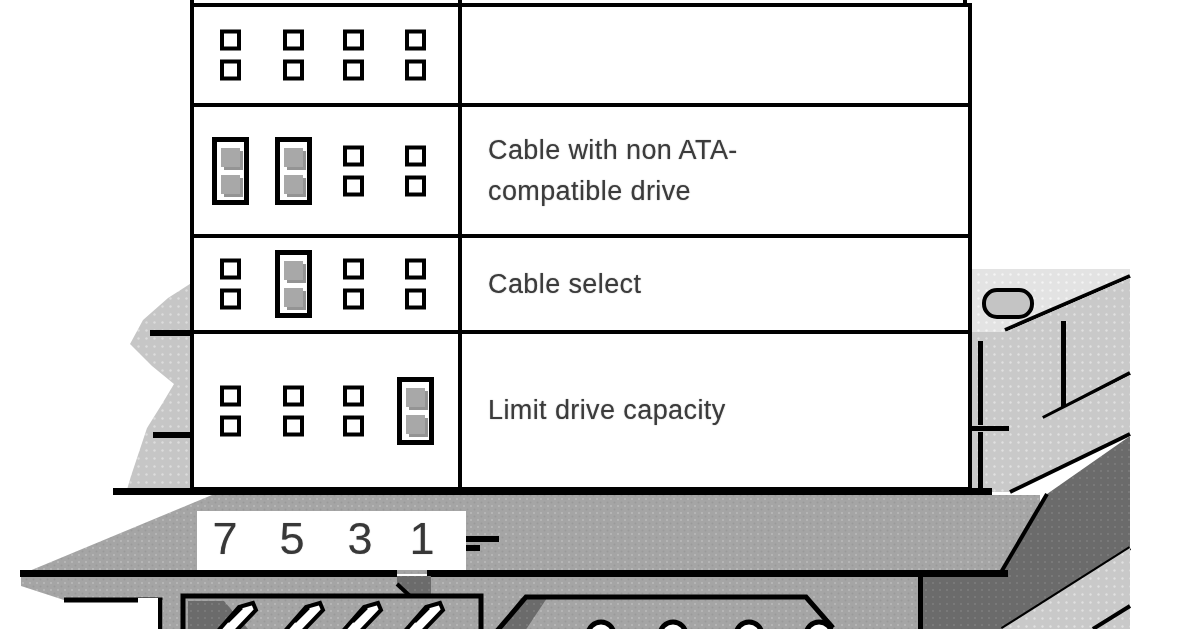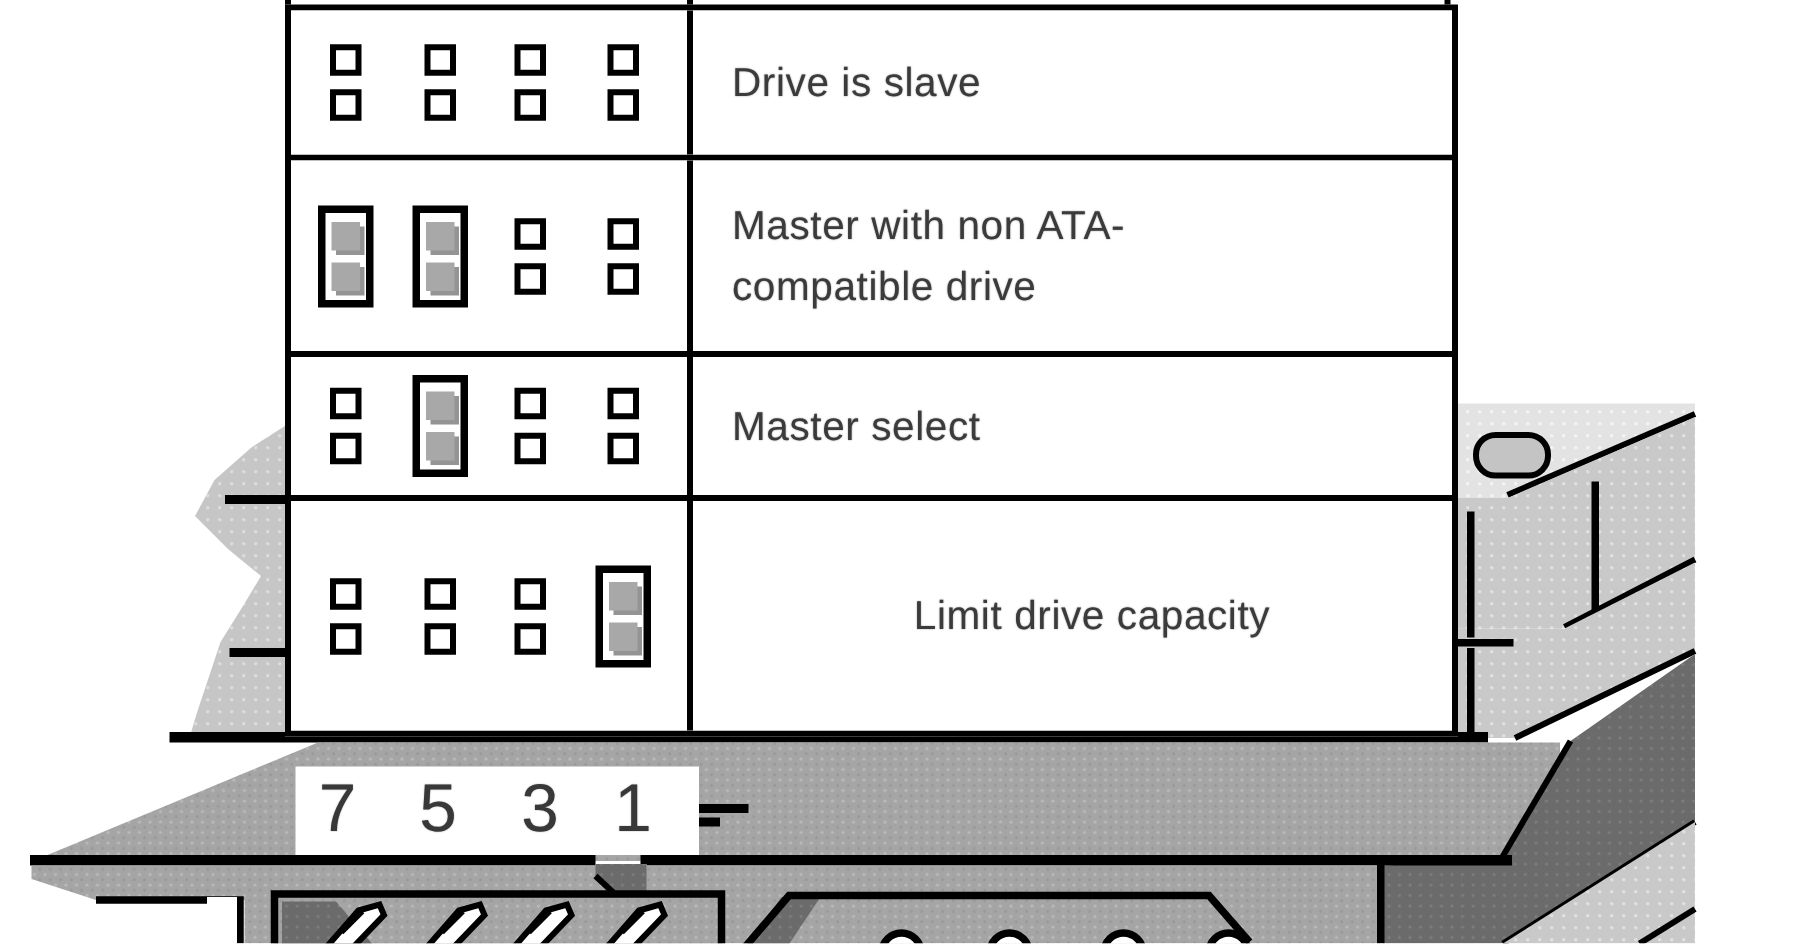--- a/index.html
+++ b/index.html
@@ -9,21 +9,21 @@
 
   
   .jtable{position:absolute;left:190px;top:3px;width:774px;border:4px solid #000;background:#fff;}
   .jrow{display:flex;border-bottom:4px solid #000;}
   .jrow:last-child{border-bottom:none;}
   .cell-pins{position:relative;width:264px;border-right:4px solid #000;background:#fff;flex:none;}
   .cell-text{flex:1;display:flex;flex-direction:column;justify-content:center;
              padding-left:26px;background:#fff;
              font-size:27px;line-height:41px;color:#3b3b3b;
              text-shadow:0 0 1.2px #8f8f8f;letter-spacing:.4px;}
-  .r1{height:96px;} .r2{height:127px;} .r3{height:92px;} .r4{height:153px;text-align:center;}
+  .r1{height:96px;} .r2{height:127px;} .r3{height:92px;} .r4{height:153px;}
 
   .pin-col{position:absolute;top:50%;transform:translateY(-50%);
            display:flex;flex-direction:column;}
   .pin-col.open{gap:9px;}
   .pin{width:13px;height:13px;background:#fff;border:4px solid #000;}
   .pin-col.cap{background:#fff;border:5px solid #000;padding:6px 4px;gap:8px;}
   .pin-g{width:19px;height:19px;background:#a8a8a8;box-shadow:3px 3px 0 #949494;}
 
   
   .pinbox{position:absolute;left:197px;top:511px;width:269px;height:59px;background:#fff;}
@@ -155,46 +155,43 @@
           </div>
           <div class="pin-col open" style="left: 149px;">
             <div class="pin"></div>
             <div class="pin"></div>
           </div>
           <div class="pin-col open" style="left: 211px;">
             <div class="pin"></div>
             <div class="pin"></div>
           </div>
         </div>
+    </div>
+
+    <div class="jrow r2">
+      <div class="cell-pins">
+          <div class="pin-col cap" style="left: 18px;">
+            <div class="pin-g"></div>
+            <div class="pin-g"></div>
+          </div>
+          <div class="pin-col cap" style="left: 81px;">
+            <div class="pin-g"></div>
+            <div class="pin-g"></div>
+          </div>
+          <div class="pin-col open" style="left: 149px;">
+            <div class="pin"></div>
+            <div class="pin"></div>
+          </div>
+          <div class="pin-col open" style="left: 211px;">
+            <div class="pin"></div>
+            <div class="pin"></div>
+          </div>
+        </div>
       <div class="cell-text">
-        <div>Drive is slave</div>
-      </div>
-    </div>
-
-    <div class="jrow r2">
-      <div class="cell-pins">
-          <div class="pin-col cap" style="left: 18px;">
-            <div class="pin-g"></div>
-            <div class="pin-g"></div>
-          </div>
-          <div class="pin-col cap" style="left: 81px;">
-            <div class="pin-g"></div>
-            <div class="pin-g"></div>
-          </div>
-          <div class="pin-col open" style="left: 149px;">
-            <div class="pin"></div>
-            <div class="pin"></div>
-          </div>
-          <div class="pin-col open" style="left: 211px;">
-            <div class="pin"></div>
-            <div class="pin"></div>
-          </div>
-        </div>
-      <div class="cell-text">
-        <div>Master with non ATA-</div>
+        <div>Cable with non ATA-</div>
         <div>compatible drive</div>
       </div>
     </div>
 
     <div class="jrow r3">
       <div class="cell-pins">
           <div class="pin-col open" style="left: 26px;">
             <div class="pin"></div>
             <div class="pin"></div>
           </div>
@@ -205,21 +202,21 @@
           <div class="pin-col open" style="left: 149px;">
             <div class="pin"></div>
             <div class="pin"></div>
           </div>
           <div class="pin-col open" style="left: 211px;">
             <div class="pin"></div>
             <div class="pin"></div>
           </div>
         </div>
       <div class="cell-text">
-        <div>Master select</div>
+        <div>Cable select</div>
       </div>
     </div>
 
     <div class="jrow r4">
       <div class="cell-pins">
           <div class="pin-col open" style="left: 26px;">
             <div class="pin"></div>
             <div class="pin"></div>
           </div>
           <div class="pin-col open" style="left: 89px;">

